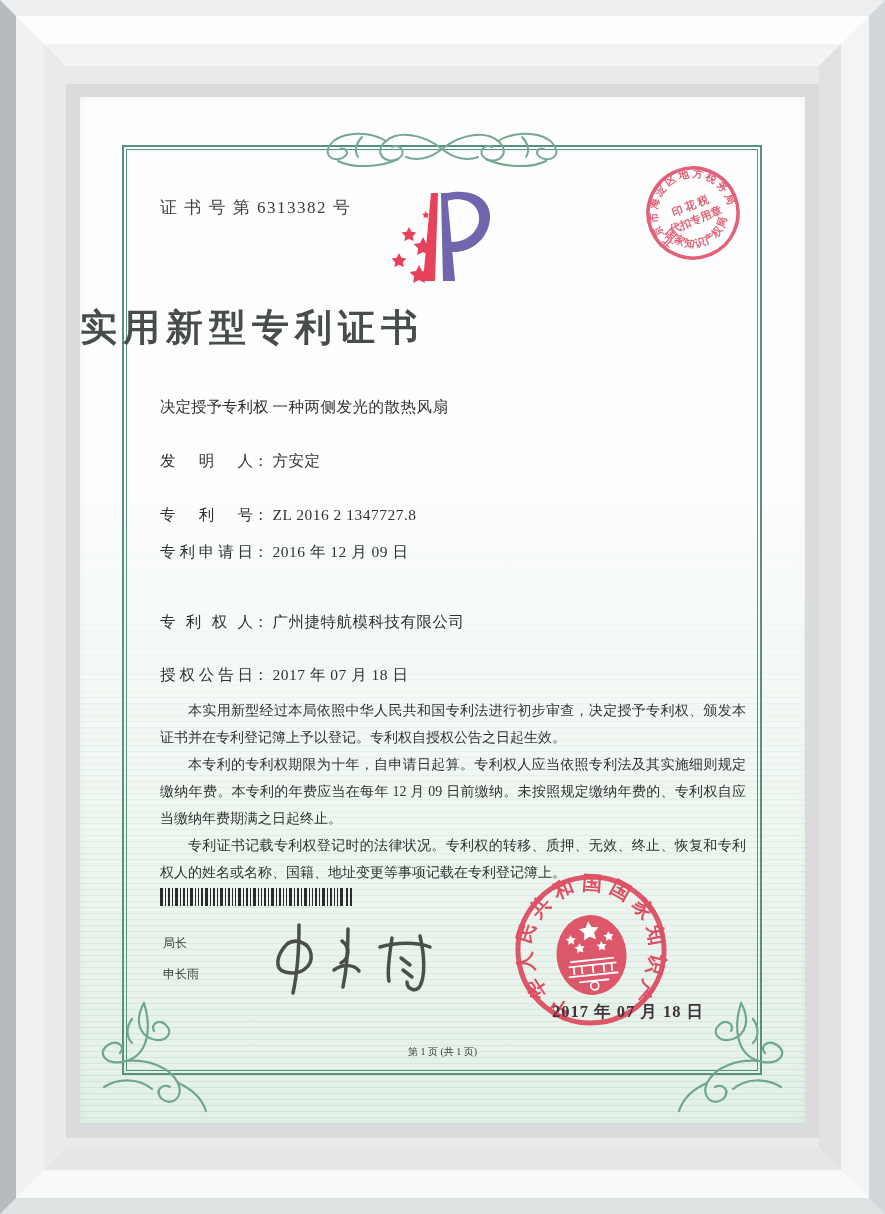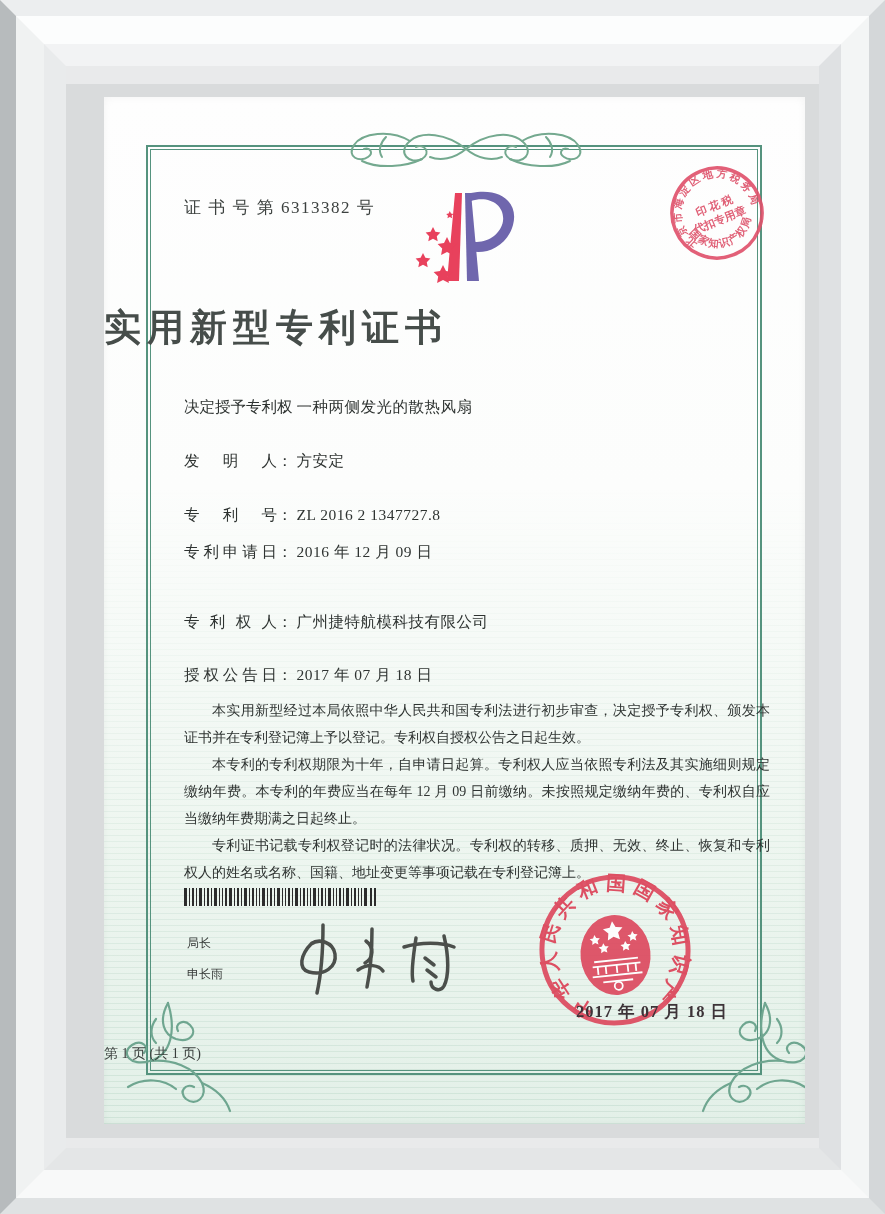--- a/index.html
+++ b/index.html
@@ -10,42 +10,42 @@
           border-color:#eceeef #d4d7d9 #dfe2e3 #b7bbbd;background:transparent;}
   .frame2{position:absolute;inset:16px;border:28px solid;
           border-color:#fcfdfd #f3f5f5 #f8f9f9 #f0f2f2;}
   .frame3{position:absolute;inset:44px;border:22px solid;
           border-color:#f2f3f4 #dfe1e3 #e4e6e7 #e9ebec;}
   .mat{position:absolute;left:66px;top:84px;right:66px;bottom:76px;
        background:#d9dbdc;}
   
   .paper{position:absolute;left:80px;top:97px;right:80px;bottom:90px;
          background:linear-gradient(180deg,#fefefe 0%,#fcfdfc 38%,#eef6f0 72%,#e3f0e8 100%);
-         box-shadow:inset 0 0 8px rgba(0,0,0,0.05);overflow:hidden;margin-left:24px;}
+         box-shadow:inset 0 0 8px rgba(0,0,0,0.05);overflow:hidden;}
   .waves{position:absolute;inset:0;
          background:repeating-linear-gradient(0deg,rgba(122,175,150,0.18) 0 1px,transparent 1px 6px);
          -webkit-mask:linear-gradient(180deg,transparent 0%,transparent 38%,rgba(0,0,0,.55) 70%,#000 100%);
          mask:linear-gradient(180deg,transparent 0%,transparent 38%,rgba(0,0,0,.55) 70%,#000 100%);}
   .border-outer{position:absolute;left:42px;top:48px;right:43px;bottom:49px;
                 border:2px solid #55937e;}
   .border-inner{position:absolute;inset:2px;border:1px solid #55937e;}
   .abs{position:absolute;}
   .cert-no{left:80px;top:99px;font-size:17px;color:#3c413f;letter-spacing:1.5px;}
   .title{left:0;right:0;top:206px;text-align:left;font-size:37px;font-weight:600;
          color:#464d4a;letter-spacing:6px;}
   .field-row{left:80px;font-size:15.5px;color:#2e3331;white-space:nowrap;}
   .field-label{display:inline-block;width:93px;text-align:justify;text-align-last:justify;}
   .field-colon{display:inline-block;}
   .field-value{margin-left:4px;letter-spacing:0.5px;}
   .paras{left:80px;top:600px;width:586px;font-size:14px;line-height:27px;
          color:#2f3432;text-align:justify;}
   .paras p{margin:0;text-indent:2em;}
   .signer{left:83px;font-size:12px;color:#353937;
           font-family:"Liberation Sans","DejaVu Sans",sans-serif;}
-  .footer{left:0;right:0;top:948px;text-align:left;font-size:14px;color:#3a3f3d;}
+  .footer{left:0;right:0;top:948px;text-align:center;font-size:10px;color:#3a3f3d;}
   .seal-date{left:438px;top:904px;width:220px;text-align:center;font-size:16.5px;
              font-weight:600;color:#3d3338;letter-spacing:1px;z-index:6;}
   svg{display:block;}
   .main-seal{z-index:5;}
 </style>
 </head>
 <body>
 
 <div class="photo">
   <div class="frame1"></div>

